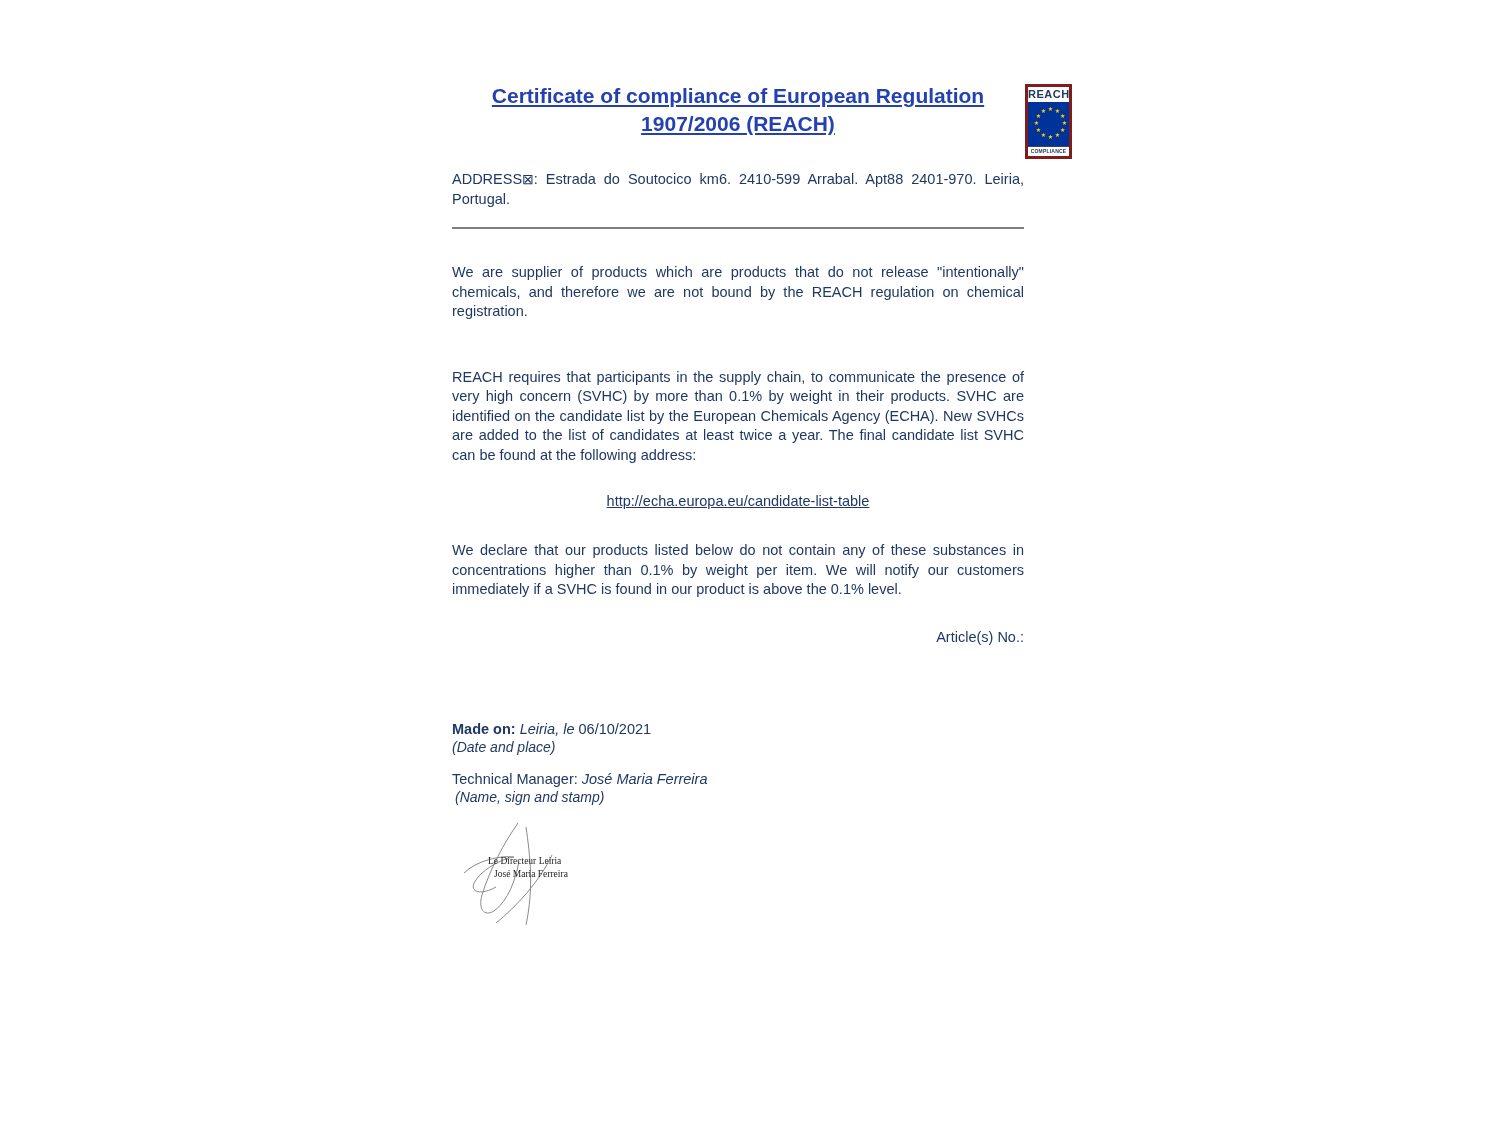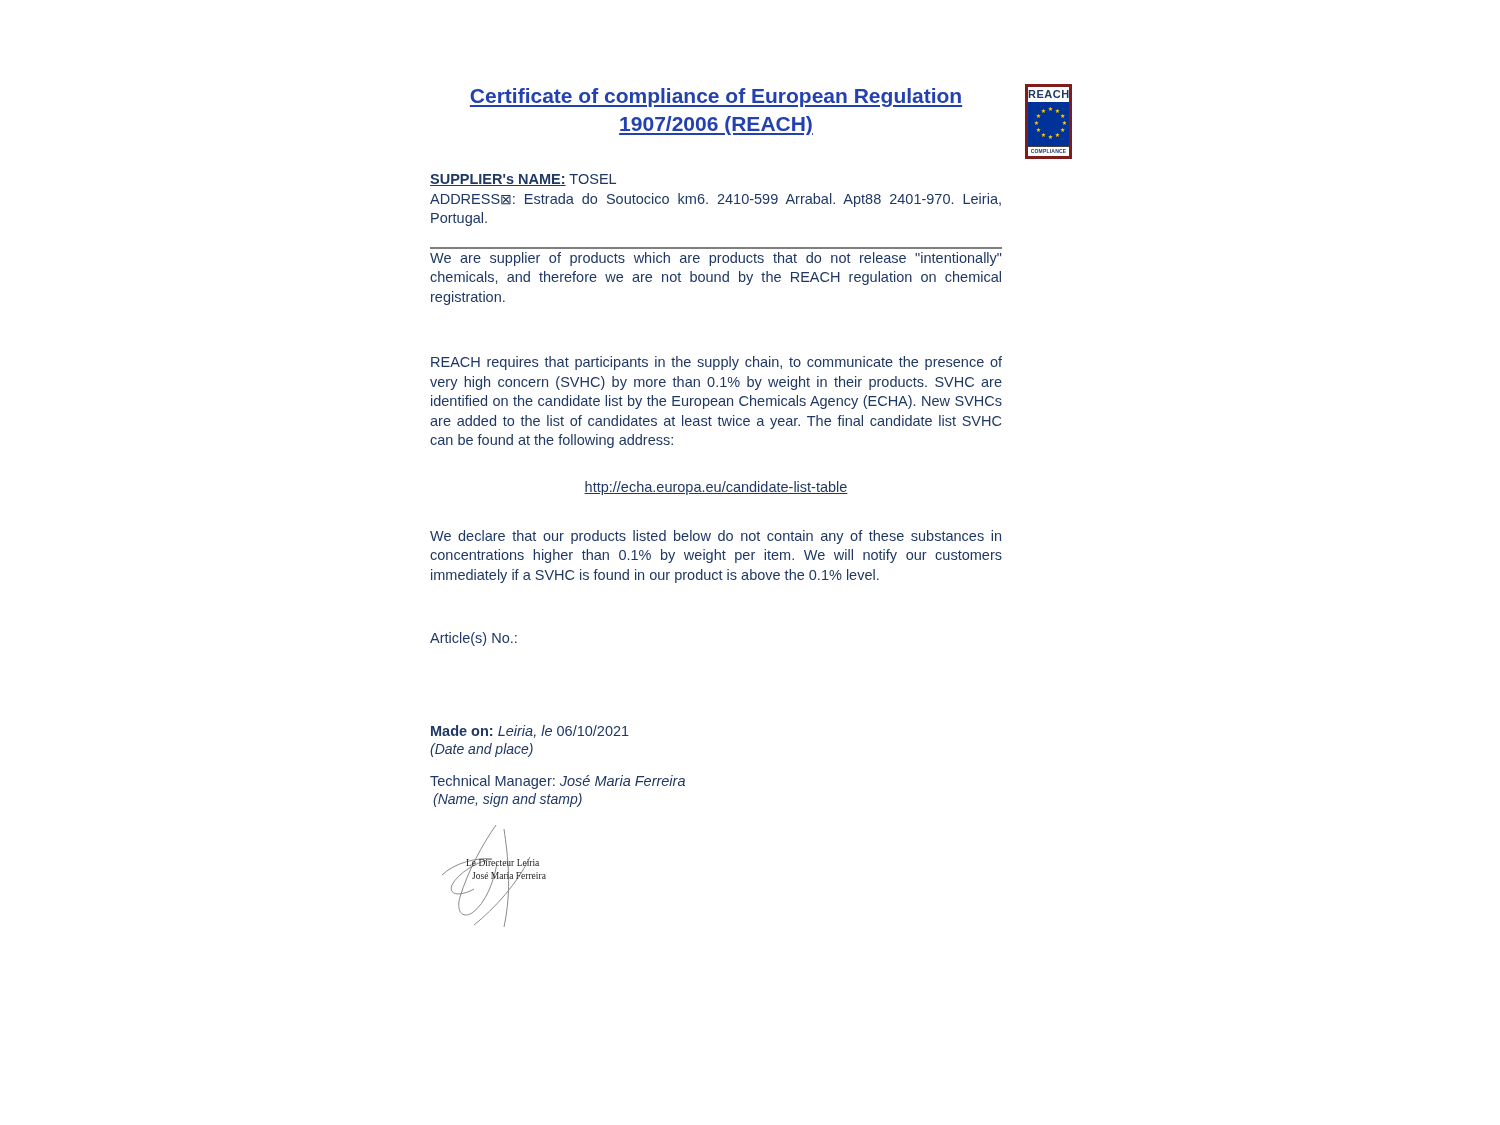--- a/index.html
+++ b/index.html
@@ -6,21 +6,21 @@
   .page{
     position:relative;
     width:1500px;height:1125px;
     background:#ffffff;
     font-family:"Liberation Sans", sans-serif;
     color:#1f3864;
     overflow:hidden;
   }
   .content{
     position:absolute;
-    left:430px;top:82px;
+    left:452px;top:82px;
     width:572px;
   }
   .doc-title{
     text-align:center;
     color:#2341b0;
     font-weight:bold;
     font-size:21px;
     line-height:28px;
   }
   .doc-title .tl{ text-decoration:underline; }
@@ -36,24 +36,24 @@
     margin-top:18px;
     border-top:2px solid #7f7f7f;
     height:0;
   }
   .para{
     font-size:14.5px;
     line-height:19.5px;
     text-align:justify;
   }
   .p1{ margin-top:28px; }
-  .p2{ }
+  .p2{ margin-top:34px; }
   .p3{ margin-top:46px; }
   .p4{ margin-top:32px; }
-  .p5{ margin-top:44px; text-align:left; }
+  .p5{ margin-top:28px; text-align:right; }
   .link-line{
     margin-top:28px;
     text-align:center;
     font-size:14.5px;
   }
   .link-line a{
     color:#1f3864;
     text-decoration:underline;
     cursor:pointer;
   }
@@ -147,21 +147,20 @@
   </div>
 
   <div class="content">
 
     <div class="doc-title">
       <div><span class="tl">Certificate of compliance of European Regulation</span></div>
       <div><span class="tl">1907/2006 (REACH)</span></div>
     </div>
 
     <div class="supplier">
-      <div><span class="lbl-bold">SUPPLIER's NAME:</span><span> TOSEL</span></div>
       <div><span>ADDRESS</span><span class="icon-glyph">⊠</span><span>: Estrada do Soutocico km6. 2410-599 Arrabal. Apt88 2401-970. Leiria, Portugal.</span></div>
     </div>
 
     <div class="rule"></div>
 
 
     <div class="para p2">We are supplier of products which are products that do not release "intentionally" chemicals, and therefore we are not bound by the REACH regulation on chemical registration.</div>
 
     <div class="para p3">REACH requires that participants in the supply chain, to communicate the presence of very high concern (SVHC) by more than 0.1% by weight in their products. SVHC are identified on the candidate list by the European Chemicals Agency (ECHA). New SVHCs are added to the list of candidates at least twice a year. The final candidate list SVHC can be found at the following address:</div>
 

